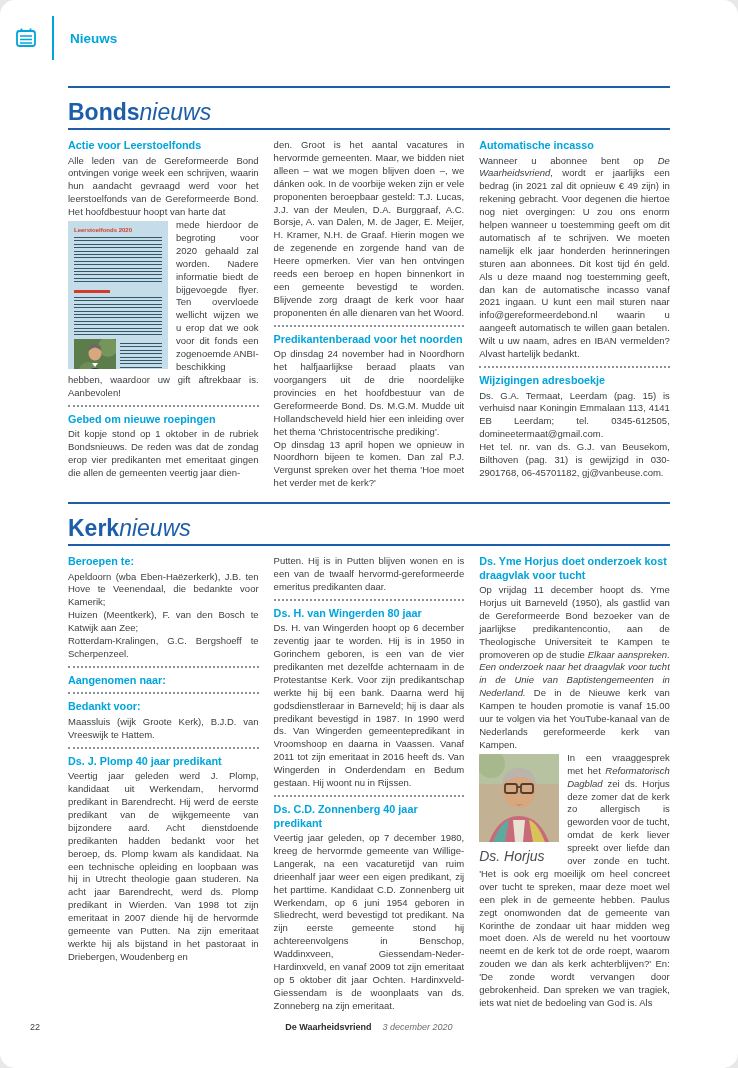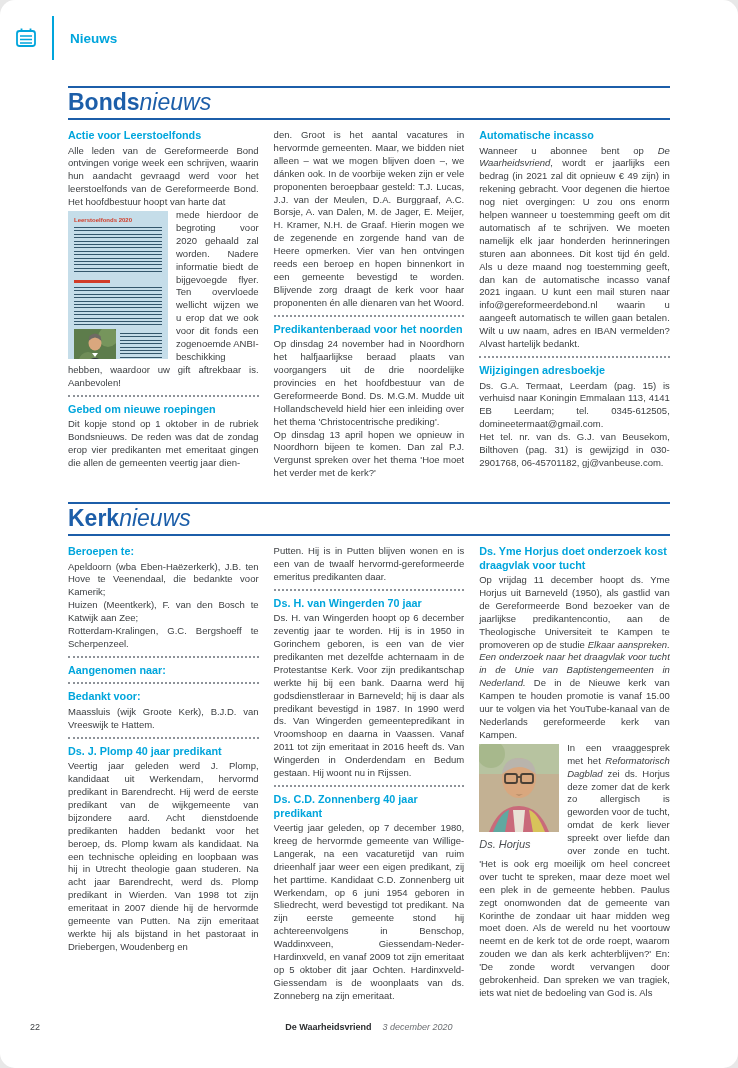--- a/index.html
+++ b/index.html
@@ -5,21 +5,21 @@
   html,body{margin:0;padding:0;background:#e8e8e8;}
   .page{position:relative;width:738px;height:1068px;background:#ffffff;overflow:hidden;
         font-family:"Liberation Sans", sans-serif;color:#3d4043;border-radius:15px;}
   
   .hdr{position:absolute;top:14px;left:14px;height:48px;display:flex;align-items:center;}
   .hdr .vline{width:2px;height:44px;background:var(--cyan);margin:0 16px 0 14px;}
   .kicker{color:var(--cyan);font-weight:700;font-size:13.5px;}
   
   .sect{position:absolute;left:68px;width:602px;}
   .sect-head{border-top:2px solid var(--blue);border-bottom:2px solid var(--blue);
-             padding:2px 0 3px;color:var(--blue);font-size:23px;line-height:25px;}
+             padding:12px 0 3px;color:var(--blue);font-size:23px;line-height:25px;}
   .sect-head .b{font-weight:700;}
   .sect-head .i{font-style:italic;font-weight:400;}
   .cols{display:flex;gap:15px;margin-top:9px;overflow:hidden;}
   .col{width:190.6px;flex:0 0 190.6px;overflow:hidden;}
   h3.art{margin:0 0 2px;color:var(--cyan);font-size:10.8px;line-height:13.5px;font-weight:700;}
   p.body{margin:0;font-size:9.5px;line-height:12.9px;text-align:justify;}
   p.body i{font-style:italic;}
   .prelines{white-space:pre-line;}
   .dotted{border:0;border-top:2px dotted #8d9298;margin:5px 0 6px;height:0;}
   
@@ -28,21 +28,21 @@
          padding:6px 6px 0 6px;box-sizing:border-box;overflow:hidden;}
   .flyer-title{color:#d23c28;font-weight:700;font-size:6px;margin-bottom:4px;}
   .flyer-lines{background:repeating-linear-gradient(to bottom,#33566b 0 1px,transparent 1px 3.4px);}
   .flyer-lines.a{height:48px;margin-bottom:5px;}
   .flyer-lines.b{height:38px;margin-bottom:4px;}
   .flyer-subhead{height:3px;width:36px;background:#d23c28;margin-bottom:4px;}
   .flyer-foot{display:flex;gap:4px;}
   .flyer-foot .mini-lines{flex:1;background:repeating-linear-gradient(to bottom,#33566b 0 1px,transparent 1px 3.4px);height:34px;margin-top:4px;}
   
   .portrait-fig{float:left;width:80px;margin:2px 8px 2px 0;}
-  .caption{font-size:11px;font-style:italic;color:#4a4d50;margin-top:2px;}
+  .caption{font-size:14px;font-style:italic;color:#4a4d50;margin-top:2px;}
   
   .footer{position:absolute;top:1022px;left:0;width:738px;height:14px;font-size:9px;}
   .pageno{position:absolute;left:30px;top:0;color:#3d4043;}
   .footctr{position:absolute;left:0;right:0;text-align:center;}
   .footctr .mag{font-weight:700;color:#2b2d2f;}
   .footctr .date{font-style:italic;color:#6b6e71;margin-left:11px;}
 </style>
 </head>
 <body>
 
@@ -132,21 +132,21 @@
         <h3 class="art">Bedankt voor:</h3>
         <p class="body">Maassluis (wijk Groote Kerk), B.J.D. van Vreeswijk te Hattem.</p>
         <div class="dotted"></div>
         <h3 class="art">Ds. J. Plomp 40 jaar predikant</h3>
         <p class="body">Veertig jaar geleden werd J. Plomp, kandidaat uit Werkendam, hervormd predikant in Barendrecht. Hij werd de eerste predikant van de wijkgemeente van bijzondere aard. Acht dienstdoende predikanten hadden bedankt voor het beroep, ds. Plomp kwam als kandidaat. Na een technische opleiding en loopbaan was hij in Utrecht theologie gaan studeren. Na acht jaar Barendrecht, werd ds. Plomp predikant in Wierden. Van 1998 tot zijn emeritaat in 2007 diende hij de hervormde gemeente van Putten. Na zijn emeritaat werkte hij als bijstand in het pastoraat in Driebergen, Woudenberg en</p>
       </div>
 
       <div class="col">
         <p class="body">Putten. Hij is in Putten blijven wonen en is een van de twaalf hervormd-gereformeerde emeritus predikanten daar.</p>
         <div class="dotted"></div>
-        <h3 class="art">Ds. H. van Wingerden 70 jaar</h3>
+        <h3 class="art">Ds. H. van Wingerden 80 jaar</h3>
         <p class="body">Ds. H. van Wingerden hoopt op 6 december zeventig jaar te worden. Hij is in 1950 in Gorinchem geboren, is een van de vier predikanten met dezelfde achternaam in de Protestantse Kerk. Voor zijn predikantschap werkte hij bij een bank. Daarna werd hij godsdienstleraar in Barneveld; hij is daar als predikant bevestigd in 1987. In 1990 werd ds. Van Wingerden gemeentepredikant in Vroomshoop en daarna in Vaassen. Vanaf 2011 tot zijn emeritaat in 2016 heeft ds. Van Wingerden in Onderdendam en Bedum gestaan. Hij woont nu in Rijssen.</p>
         <div class="dotted"></div>
         <h3 class="art">Ds. C.D. Zonnenberg 40 jaar predikant</h3>
         <p class="body">Veertig jaar geleden, op 7 december 1980, kreeg de hervormde gemeente van Willige-Langerak, na een vacaturetijd van ruim drieenhalf jaar weer een eigen predikant, zij het parttime. Kandidaat C.D. Zonnenberg uit Werkendam, op 6 juni 1954 geboren in Sliedrecht, werd bevestigd tot predikant. Na zijn eerste gemeente stond hij achtereenvolgens in Benschop, Waddinxveen, Giessendam-Neder-Hardinxveld, en vanaf 2009 tot zijn emeritaat op 5 oktober dit jaar Ochten. Hardinxveld-Giessendam is de woonplaats van ds. Zonneberg na zijn emeritaat.</p>
       </div>
 
       <div class="col">
         <h3 class="art">Ds. Yme Horjus doet onderzoek kost draagvlak voor tucht</h3>
         <p class="body"><span>Op vrijdag 11 december hoopt ds. Yme Horjus uit Barneveld (1950), als gastlid van de Gereformeerde Bond bezoeker van de jaarlijkse predikantencontio, aan de Theologische Universiteit te Kampen te promoveren op de studie </span><i>Elkaar aanspreken. Een onderzoek naar het draagvlak voor tucht in de Unie van Baptistengemeenten in Nederland.</i><span> De in de Nieuwe kerk van Kampen te houden promotie is vanaf 15.00 uur te volgen via het YouTube-kanaal van de Nederlands gereformeerde kerk van Kampen.</span></p>
         <div class="portrait-fig">

